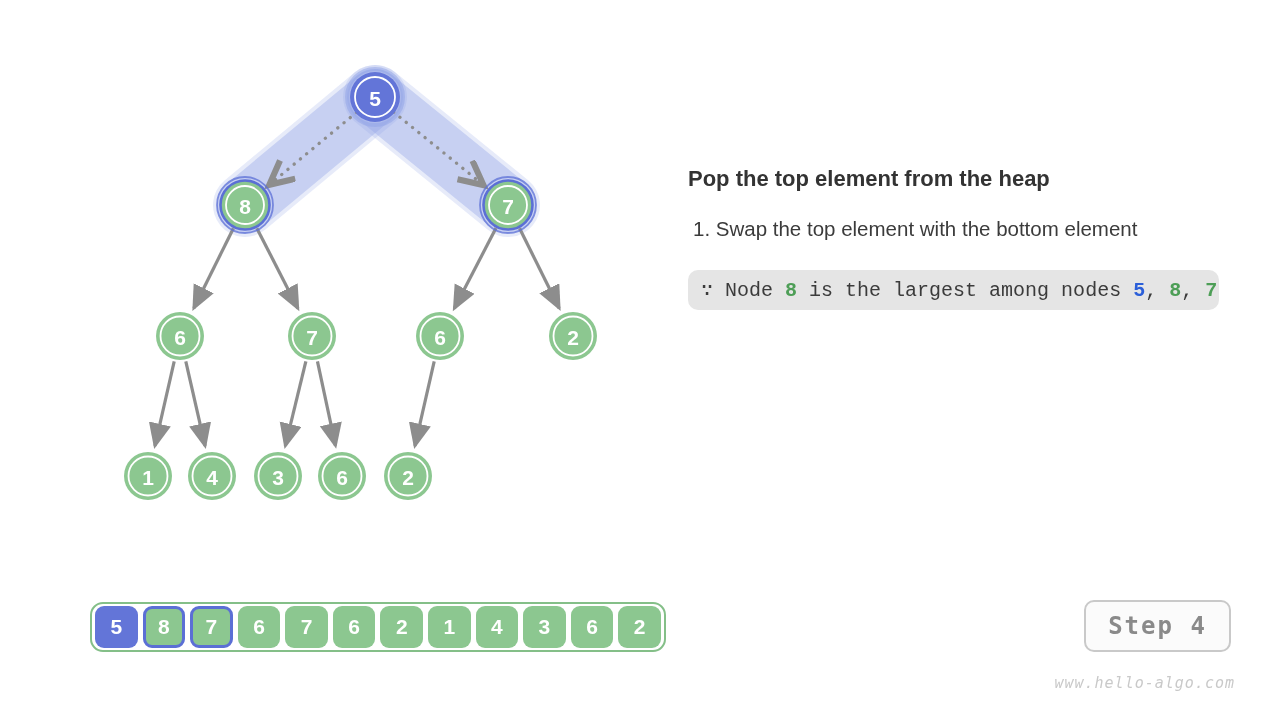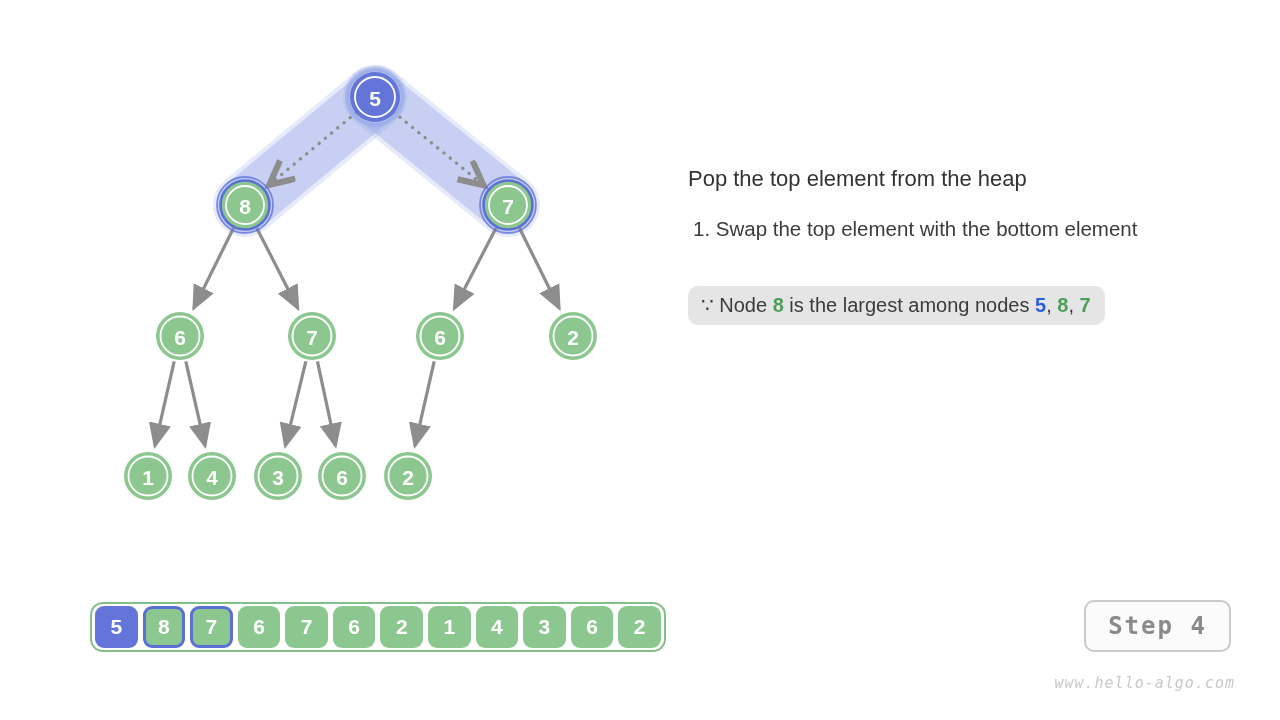--- a/index.html
+++ b/index.html
@@ -5,25 +5,25 @@
   html,body{margin:0;padding:0;}
   body{
     width:1280px;height:720px;position:relative;background:#ffffff;
     font-family:"Liberation Sans",sans-serif;overflow:hidden;
   }
   
   #tree-svg{position:absolute;left:0;top:0;}
   .node-label{font-family:"Liberation Sans",sans-serif;font-weight:bold;fill:#ffffff;font-size:21px;}
   
   .panel{position:absolute;left:688px;top:165px;width:545px;color:#3b3b3b;}
-  .panel-title{font-size:22px;font-weight:normal;color:#333333;margin:0 0 24px 0;line-height:28px;}
+  .panel-title{font-size:22px;font-weight:bold;color:#333333;margin:0 0 24px 0;line-height:28px;}
   .panel-step{font-size:20.5px;margin:0 0 29px 5px;line-height:24px;}
   .note-box{
     display:inline-block;background:#e5e5e5;border-radius:10px;
-    padding:7px 14px 8px 13px;font-size:20px;margin-top:16px;color:#3b3b3b;
+    padding:7px 2px 8px 13px;font-size:20px;color:#3b3b3b;font-family:Liberation Mono, monospace;
   }
   .note-box .seg-green{color:#4d9e56;font-weight:bold;}
   .note-box .seg-blue{color:#2b5fd9;font-weight:bold;}
   
   .array-wrap{
     position:absolute;left:90px;top:602px;width:576px;height:50px;
     border:2px solid #84bf88;border-radius:13px;box-sizing:border-box;
     display:flex;align-items:center;justify-content:space-between;padding:0 3px;background:#ffffff;
   }
   .cell{

